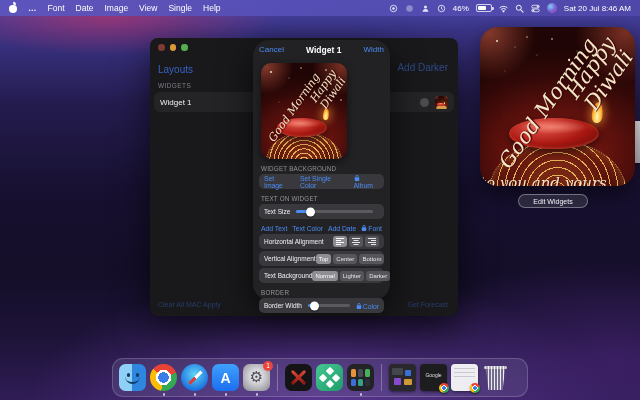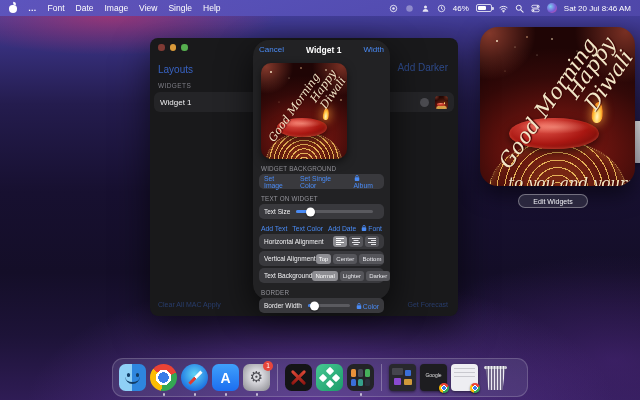--- a/index.html
+++ b/index.html
@@ -52,21 +52,21 @@
   .diya::before { content:""; position:absolute; left:10%; top:6%; width:80%; height:45%;
     background:radial-gradient(ellipse at 50% 50%, rgba(255,170,150,.55), rgba(255,170,150,0) 70%); border-radius:50%; }
   .flame { position:absolute; left:72%; bottom:40%; width:7%; height:13%;
     background:radial-gradient(ellipse at 50% 70%, #fff6c2 0%, #ffc23e 45%, #f07a18 75%, rgba(240,122,24,0) 100%);
     border-radius:50% 50% 45% 45% / 65% 65% 35% 35%; transform:rotate(6deg);
     box-shadow:0 0 8px 2px rgba(255,170,60,.55); }
   .script { position:absolute; font-family:"DejaVu Serif", serif; font-style:italic; color:#f2e7c8;
     text-shadow:1px 1px 1px rgba(60,0,0,.9); white-space:nowrap; }
   .gm { transform:rotate(-55deg); }
   .hd { text-align:center; transform:rotate(-55deg); line-height:1.05; }
-  .closing { position:absolute; bottom:-4%; width:100%; text-align:right; font-family:"DejaVu Serif", serif;
+  .closing { position:absolute; bottom:-4%; width:100%; text-align:left; font-family:"DejaVu Serif", serif;
     font-style:italic; color:#f2e7c8; text-shadow:1px 1px 1px rgba(60,0,0,.9); }
 
   .dw-big { position:absolute; left:480px; top:27px; width:155px; height:159px; border-radius:18px; z-index:10;
     box-shadow:0 8px 22px rgba(0,0,0,.55); }
   .dw-big .gm { left:-6%; top:40%; font-size:21px; }
   .dw-big .hd { right:0%; top:16%; font-size:21px; }
   .dw-big .closing { font-size:15px; }
   .dw-med { width:86px; height:96px; border-radius:10px; margin:4px 0 3px 2px; box-shadow:0 3px 8px rgba(0,0,0,.5); }
   .dw-med .gm { left:-8%; top:40%; font-size:11px; }
   .dw-med .hd { right:1%; top:16%; font-size:11px; }

